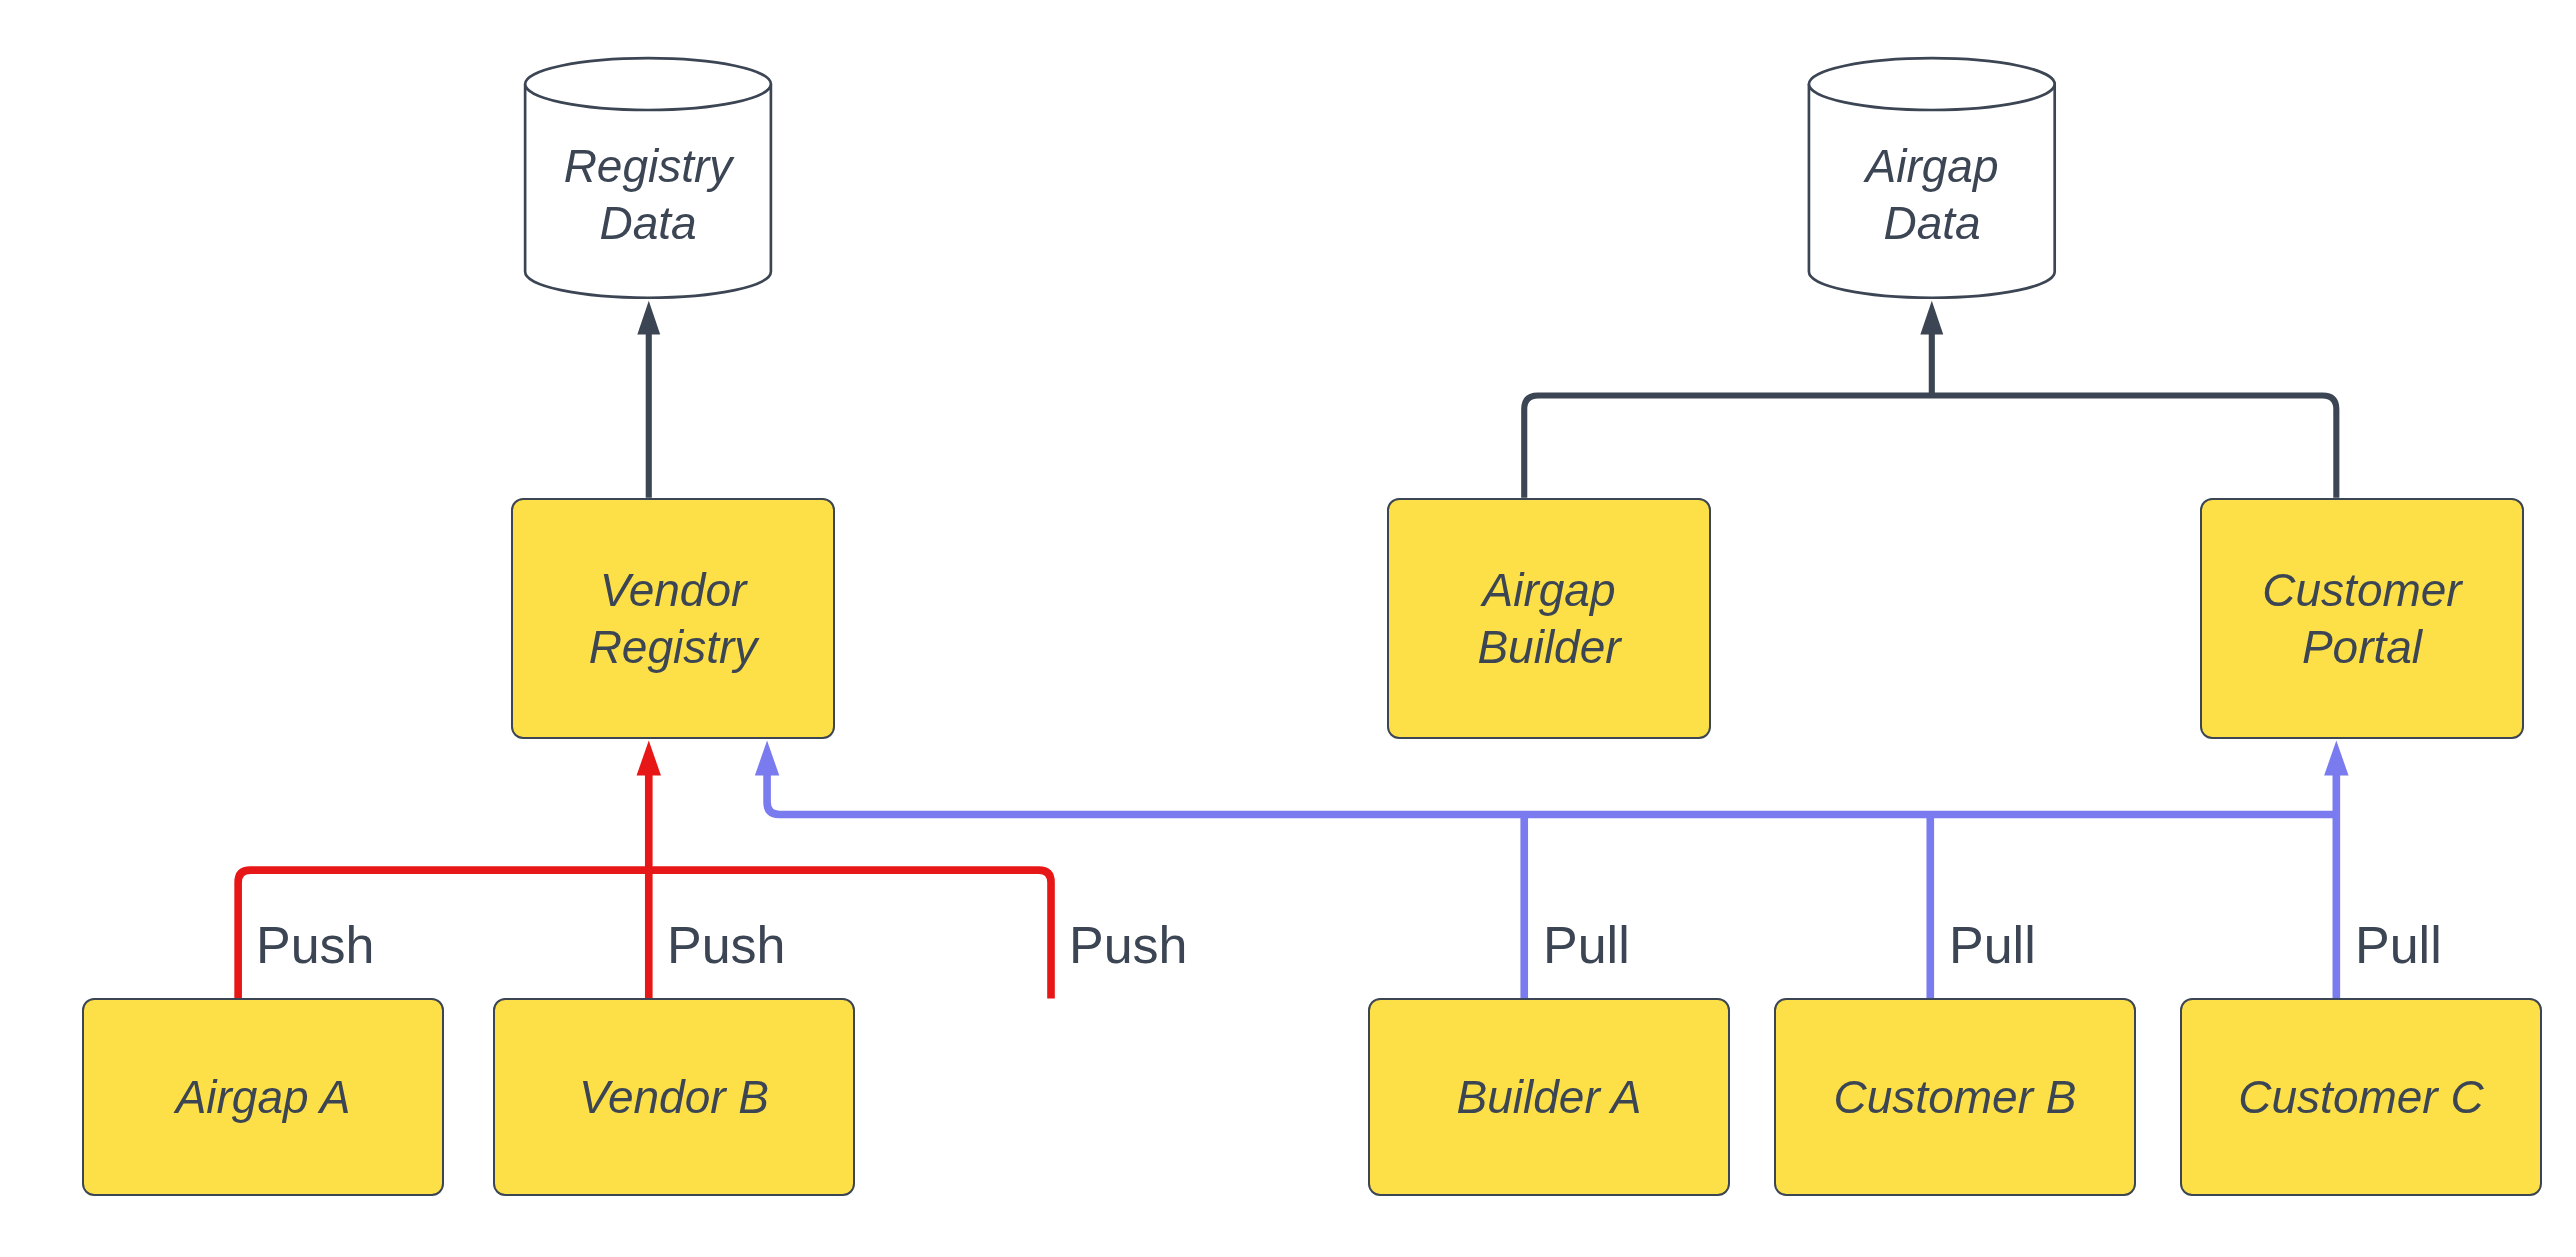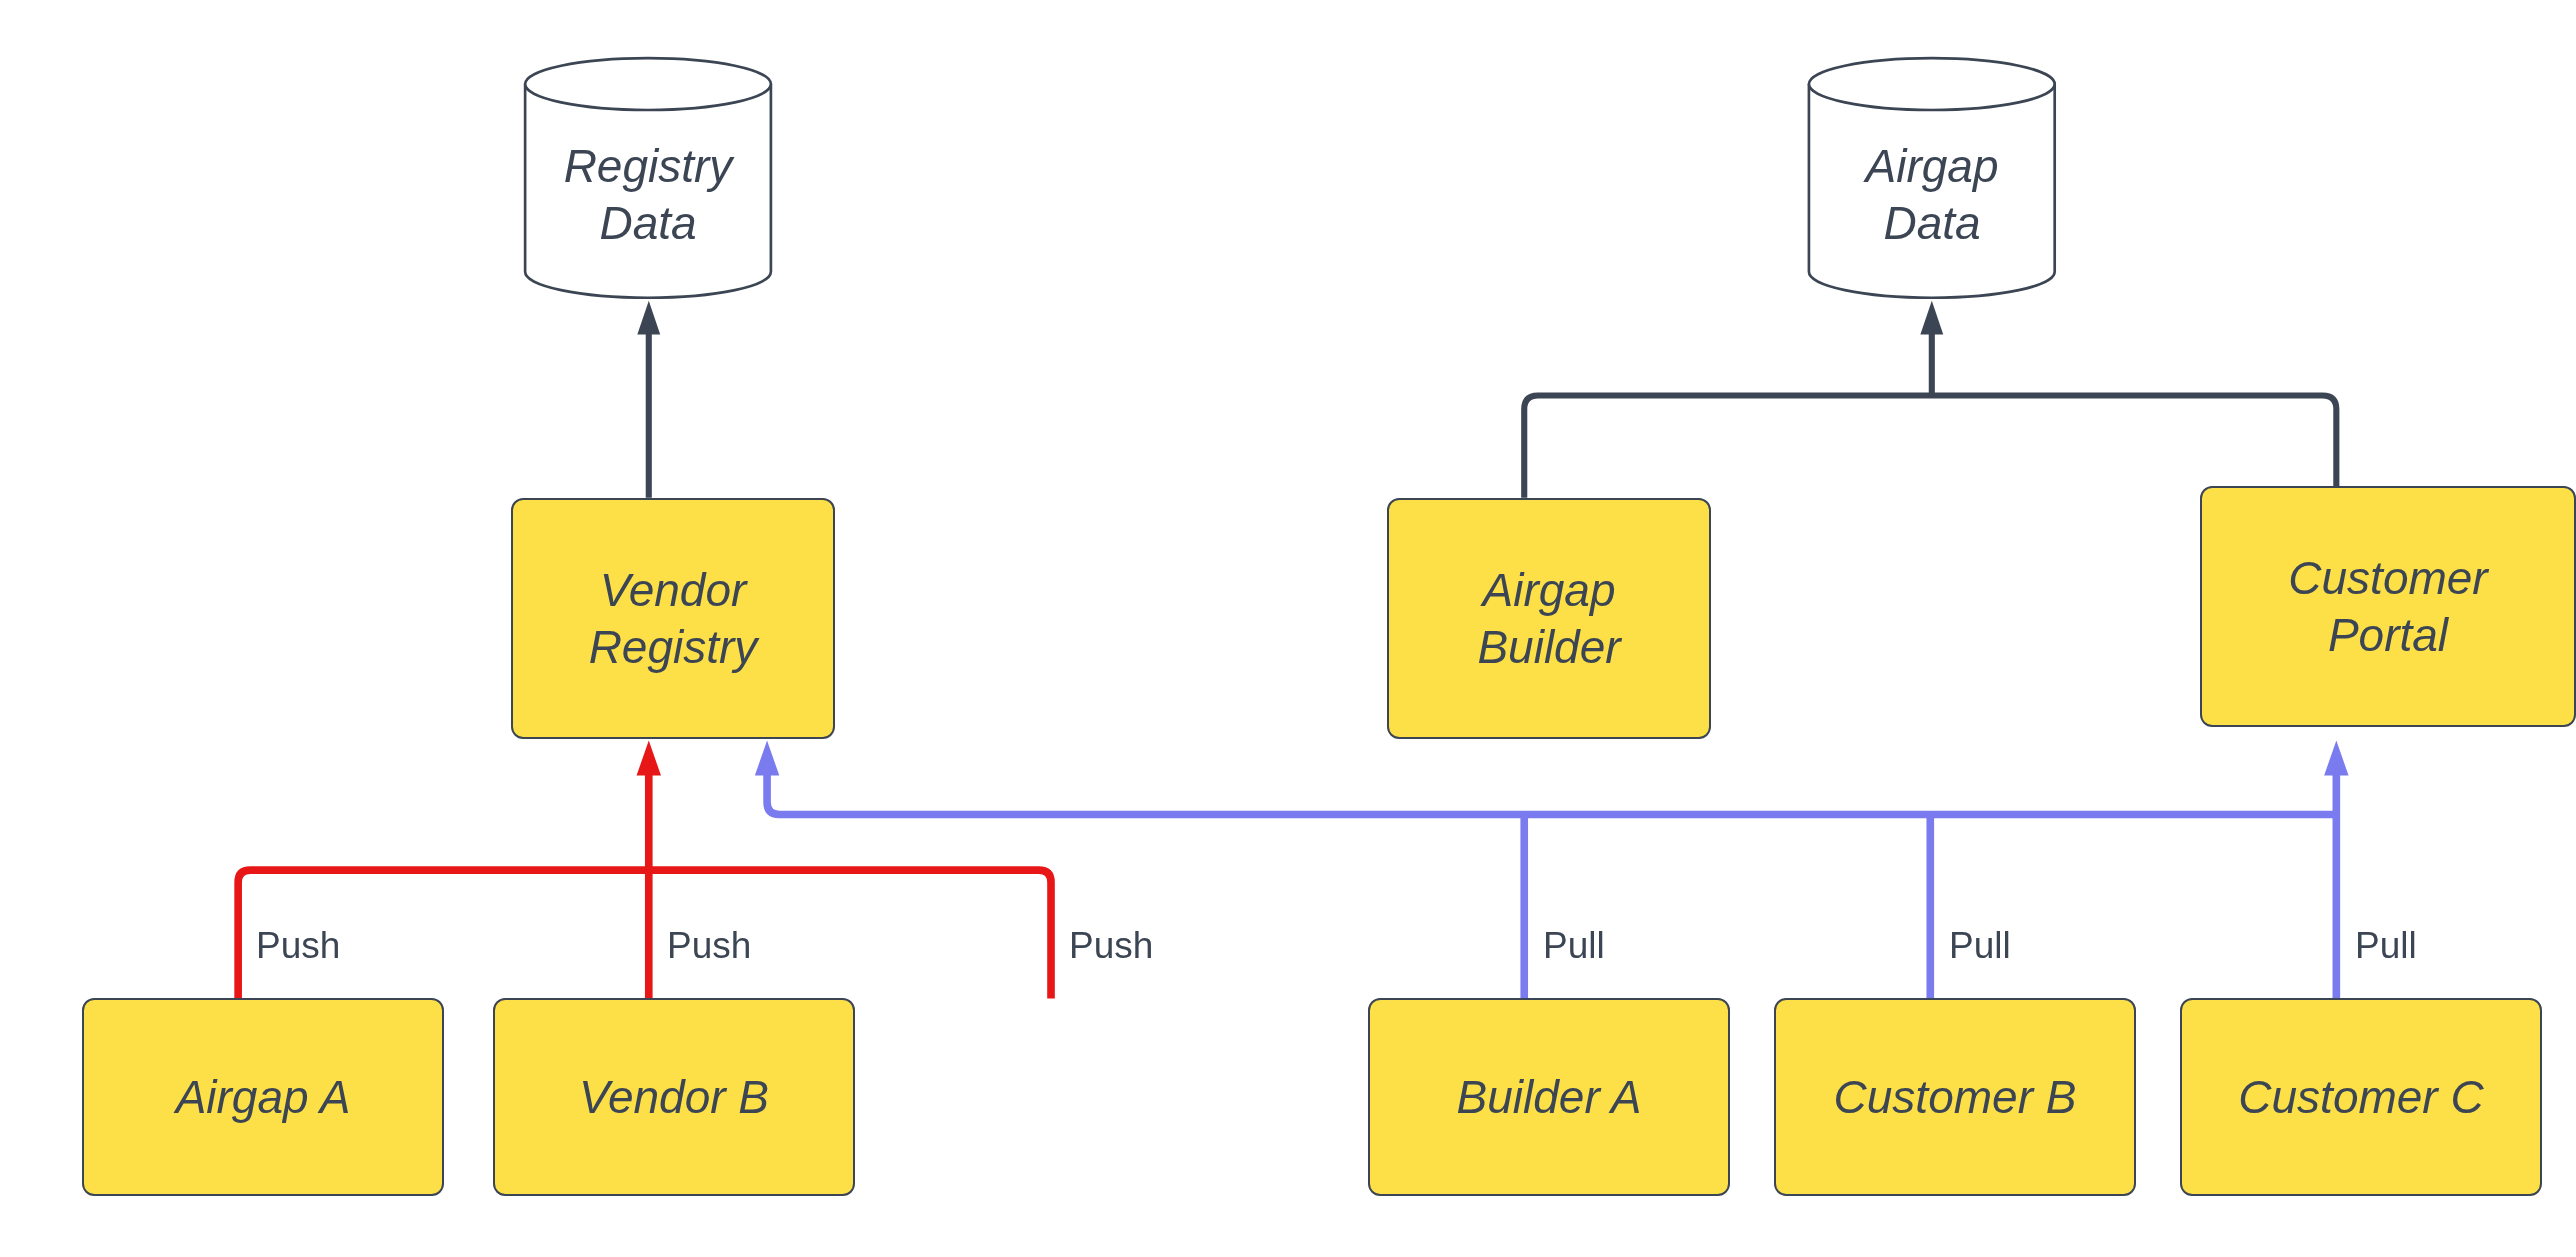--- a/index.html
+++ b/index.html
@@ -48,21 +48,21 @@
     background: #fde047;
     border: 2.7px solid var(--line-dark);
     border-radius: 12.2px;
     margin-left: 25px;
   }
   .node.cyl-label { background: transparent; }
 
   .edge-label {
     position: absolute;
     color: var(--text);
-    font-size: 37px; line-height: 57px;
+    font-size: 52px; line-height: 57px;
     white-space: nowrap;
   }
 </style>
 </head>
 <body>
 
 <div class="canvas">
 
   <svg class="edges" viewBox="0 0 3375 1648" aria-hidden="true">
 
@@ -98,21 +98,21 @@
 
   <div class="node cyl-label" style="left:525px;top:134px;width:246px;height:122px">Registry
 Data</div>
   <div class="node cyl-label" style="left:1809px;top:134px;width:246px;height:122px">Airgap
 Data</div>
 
   <div class="node rect" style="left:486px;top:498px;width:324px;height:241px">Vendor
 Registry</div>
   <div class="node rect" style="left:1362px;top:498px;width:324px;height:241px">Airgap
 Builder</div>
-  <div class="node rect" style="left:2175px;top:486px;width:376px;height:241px">Customer
+  <div class="node rect" style="left:2175px;top:498px;width:324px;height:241px">Customer
 Portal</div>
 
   <div class="node rect" style="left:57px;top:998px;width:362px;height:198px">Airgap A</div>
   <div class="node rect" style="left:468px;top:998px;width:362px;height:198px">Vendor B</div>
   <div class="node rect" style="left:1343px;top:998px;width:362px;height:198px">Builder A</div>
   <div class="node rect" style="left:1749px;top:998px;width:362px;height:198px">Customer B</div>
   <div class="node rect" style="left:2155px;top:998px;width:362px;height:198px">Customer C</div>
 
   <div class="edge-label" style="left:256px;top:917px">Push</div>
   <div class="edge-label" style="left:667px;top:917px">Push</div>

